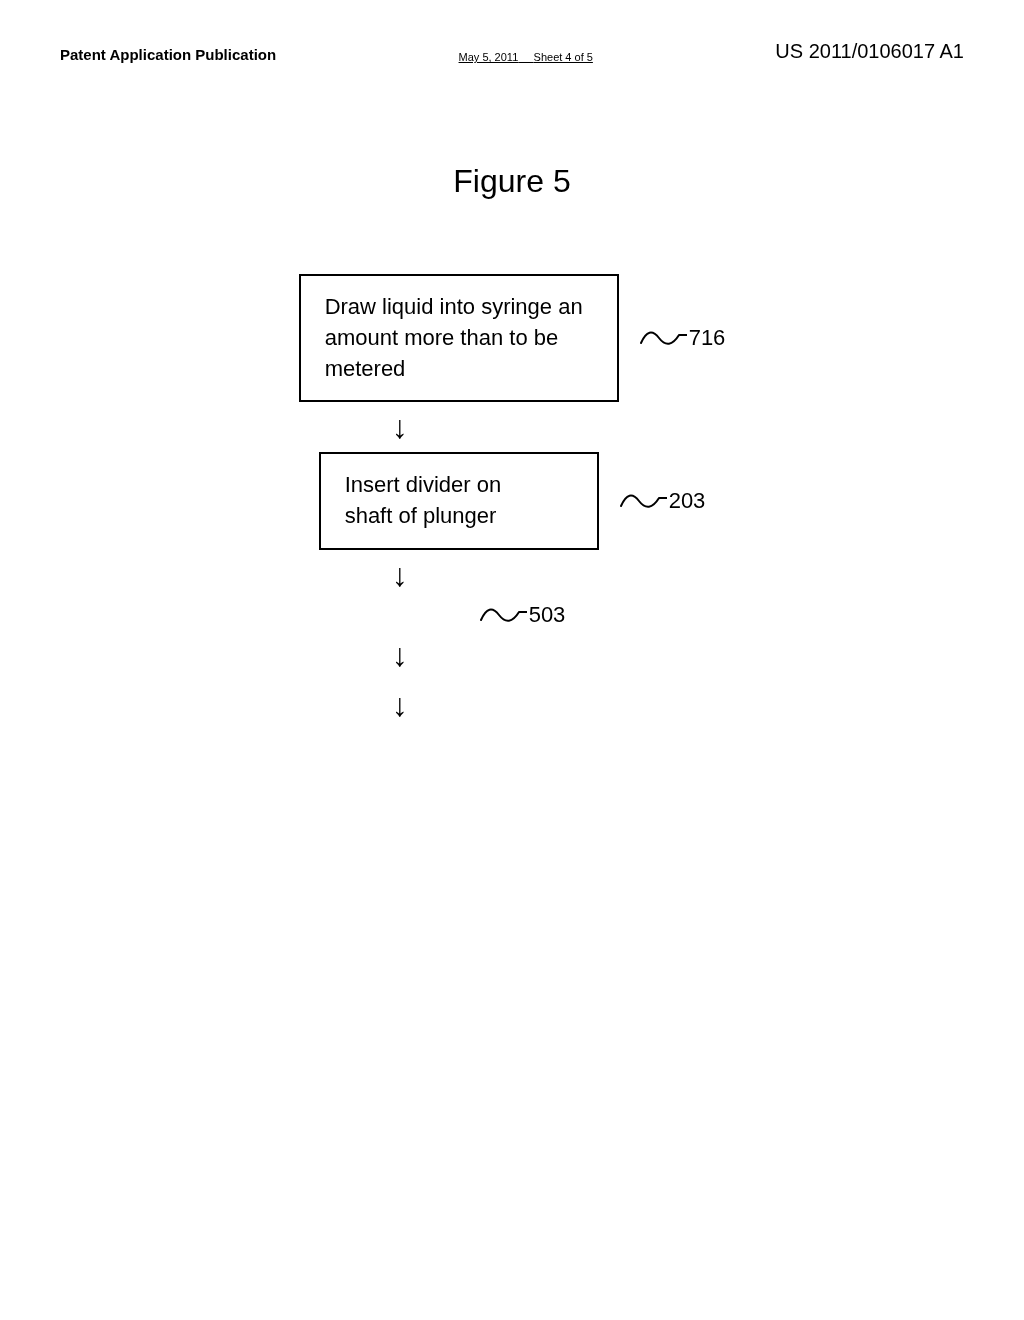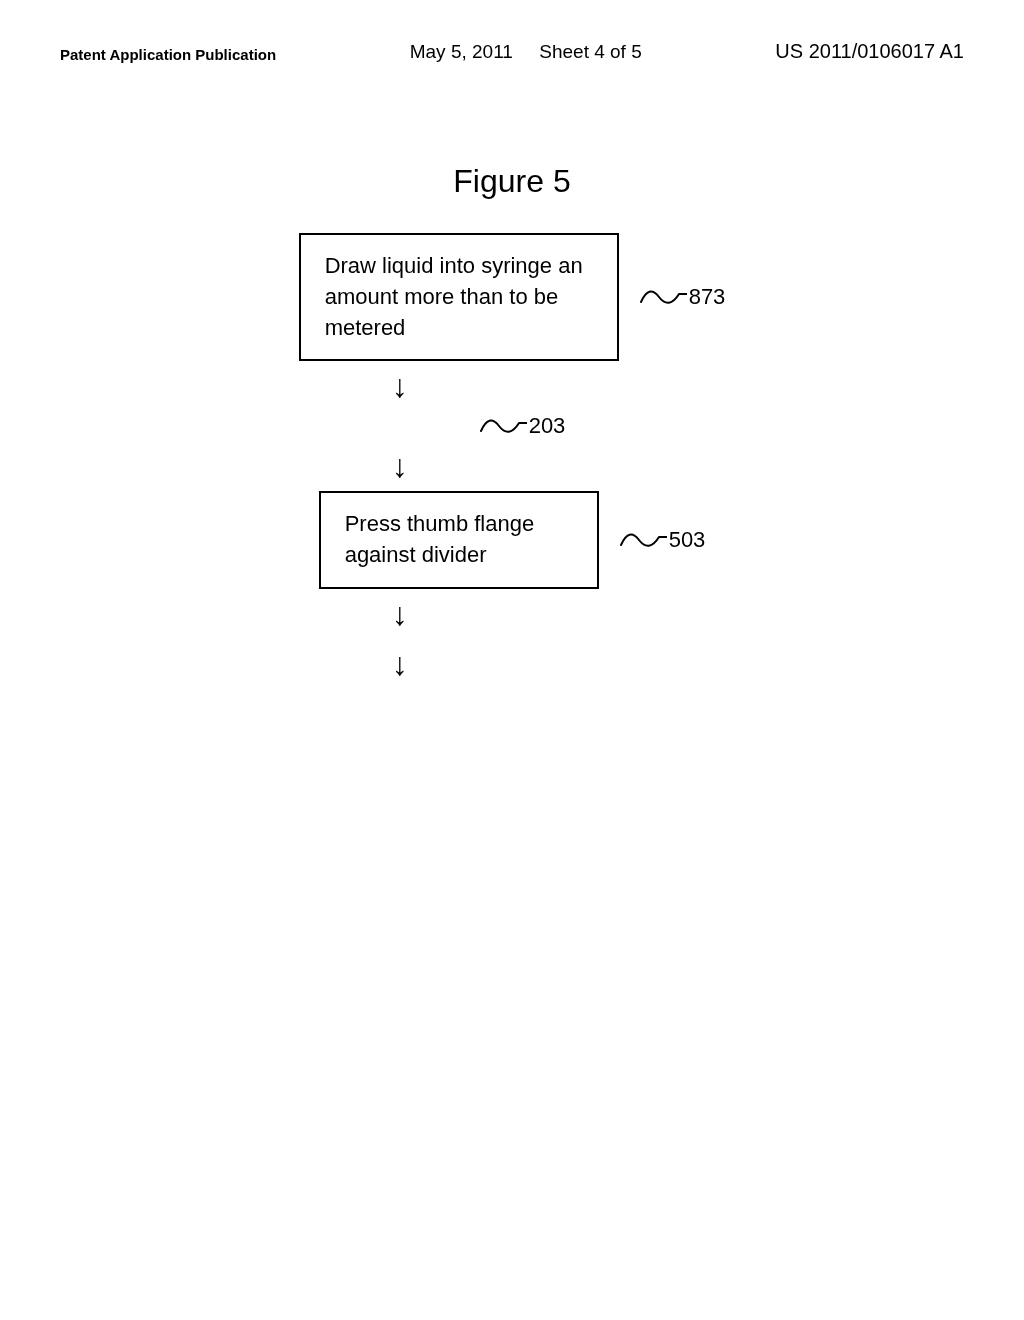--- a/index.html
+++ b/index.html
@@ -25,36 +25,37 @@
       border-bottom: none;
     }
 
     .header-left {
       font-size: 15px;
       font-weight: bold;
       font-family: Arial, sans-serif;
     }
 
     .header-center {
-      font-size: 19px;
+      font-size: 11px;
       font-family: Arial, sans-serif;
+      text-decoration: underline;
     }
 
     .header-right {
       font-size: 20px;
       font-family: Arial, sans-serif;
     }
 
     .figure-title {
       text-align: center;
       font-size: 32px;
       font-family: Arial, sans-serif;
       font-weight: normal;
       margin-top: 80px;
-      margin-bottom: 33px;
+      margin-bottom: 74px;
     }
 
     .flowchart-container {
       display: flex;
       flex-direction: column;
       align-items: center;
       padding: 0 60px;
       position: relative;
     }
 
@@ -126,46 +127,46 @@
 
   <div class="flow-step">
     <div class="step-box">
       <span>Draw liquid into syringe an<br>amount more than to be metered</span>
     </div>
     <div class="step-label">
       <svg class="callout-svg" width="50" height="30" viewBox="0 0 50 30">
         <path d="M 2 20 Q 10 2 20 15 Q 30 28 40 12" stroke="#000" stroke-width="2" fill="none" stroke-linecap="round"></path>
         <line x1="40" y1="12" x2="48" y2="12" stroke="#000" stroke-width="2"></line>
       </svg>
-      <span>873</span>
+      <span>716</span>
     </div>
   </div>
 
   <div class="arrow">
     <span class="arrow-symbol">↓</span>
   </div>
 
   <div class="flow-step">
+    <div class="step-box">
+      <span>Insert divider on<br>shaft of plunger</span>
+    </div>
     <div class="step-label">
       <svg class="callout-svg" width="50" height="30" viewBox="0 0 50 30">
         <path d="M 2 20 Q 10 2 20 15 Q 30 28 40 12" stroke="#000" stroke-width="2" fill="none" stroke-linecap="round"></path>
         <line x1="40" y1="12" x2="48" y2="12" stroke="#000" stroke-width="2"></line>
       </svg>
       <span>203</span>
     </div>
   </div>
 
   <div class="arrow">
     <span class="arrow-symbol">↓</span>
   </div>
 
   <div class="flow-step">
-    <div class="step-box">
-      <span>Press thumb flange<br>against divider</span>
-    </div>
     <div class="step-label">
       <svg class="callout-svg" width="50" height="30" viewBox="0 0 50 30">
         <path d="M 2 20 Q 10 2 20 15 Q 30 28 40 12" stroke="#000" stroke-width="2" fill="none" stroke-linecap="round"></path>
         <line x1="40" y1="12" x2="48" y2="12" stroke="#000" stroke-width="2"></line>
       </svg>
       <span>503</span>
     </div>
   </div>
 
   <div class="arrow">

